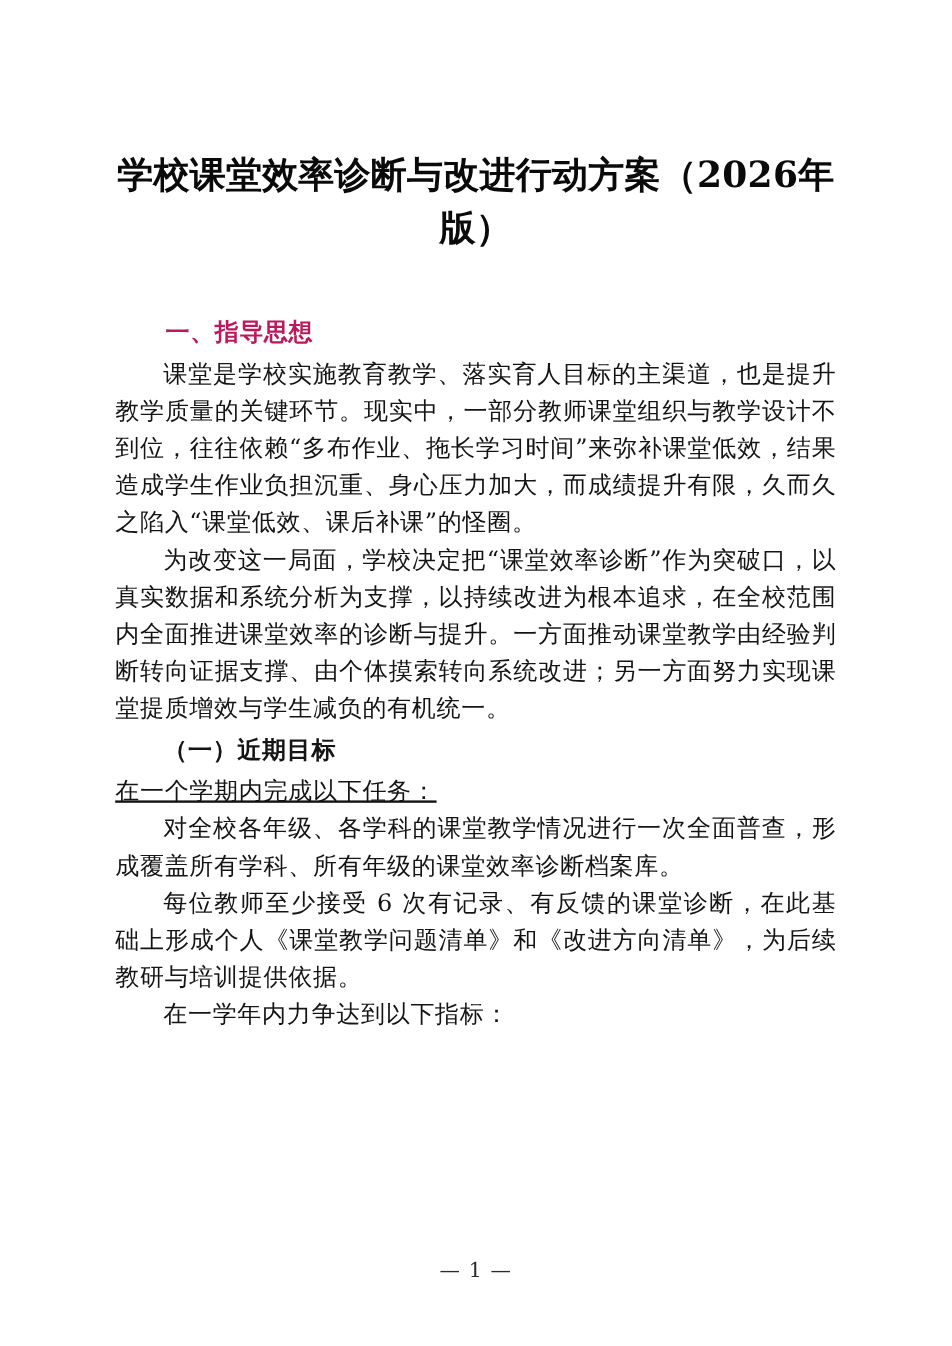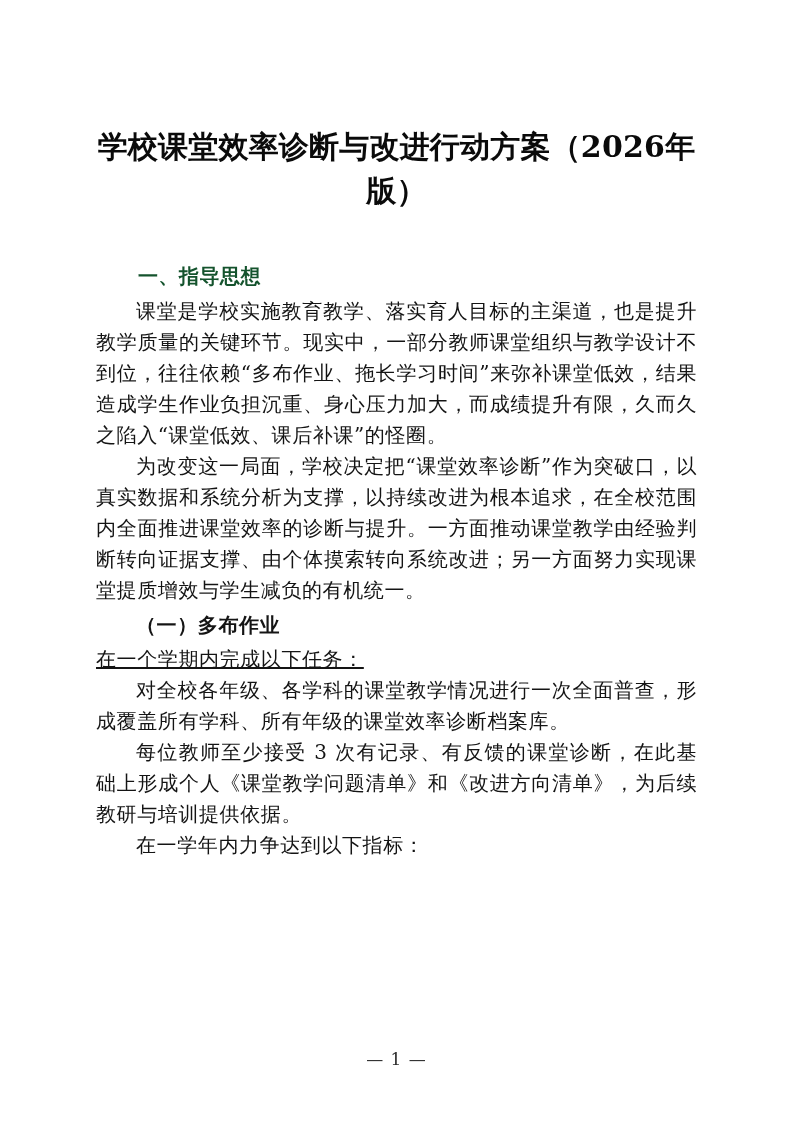--- a/index.html
+++ b/index.html
@@ -46,21 +46,21 @@
 
   
   .sec-heading {
     margin: 0;
     font-family: "DejaVu Sans", "Liberation Sans", sans-serif;
     font-weight: bold;
     font-size: 20px;
     line-height: 38.5px;
     text-indent: 42px;
     letter-spacing: 0.5px;
-    color: #14532d;
+    color: #be185d;
   }
 
   
   .sub-heading {
     margin: 0;
     font-family: "DejaVu Serif", "Liberation Serif", serif;
     font-size: 20px;
     line-height: 38.5px;
     text-indent: 40px;
     letter-spacing: 0.6px;
@@ -112,27 +112,27 @@
 
     <div class="gap-after-title"></div>
 
     <h2 class="sec-heading">一、指导思想</h2>
 
     <p class="body-p">课堂是学校实施教育教学、落实育人目标的主渠道，也是提升教学质量的关键环节。现实中，一部分教师课堂组织与教学设计不到位，往往依赖“多布作业、拖长学习时间”来弥补课堂低效，结果造成学生作业负担沉重、身心压力加大，而成绩提升有限，久而久之陷入“课堂低效、课后补课”的怪圈。</p>
 
     <p class="body-p">为改变这一局面，学校决定把“课堂效率诊断”作为突破口，以真实数据和系统分析为支撑，以持续改进为根本追求，在全校范围内全面推进课堂效率的诊断与提升。一方面推动课堂教学由经验判断转向证据支撑、由个体摸索转向系统改进；另一方面努力实现课堂提质增效与学生减负的有机统一。</p>
 
 
-    <h3 class="sub-heading">（一）多布作业</h3>
+    <h3 class="sub-heading">（一）近期目标</h3>
 
     <p class="body-p no-indent">在一个学期内完成以下任务：</p>
 
     <p class="body-p">对全校各年级、各学科的课堂教学情况进行一次全面普查，形成覆盖所有学科、所有年级的课堂效率诊断档案库。</p>
 
-    <p class="body-p">每位教师至少接受 3 次有记录、有反馈的课堂诊断，在此基础上形成个人《课堂教学问题清单》和《改进方向清单》，为后续教研与培训提供依据。</p>
+    <p class="body-p">每位教师至少接受 6 次有记录、有反馈的课堂诊断，在此基础上形成个人《课堂教学问题清单》和《改进方向清单》，为后续教研与培训提供依据。</p>
 
 
     <p class="body-p">在一学年内力争达到以下指标：</p>
 
   </div>
 
   <div class="page-footer">— 1 —</div>
 
 </div>
 

